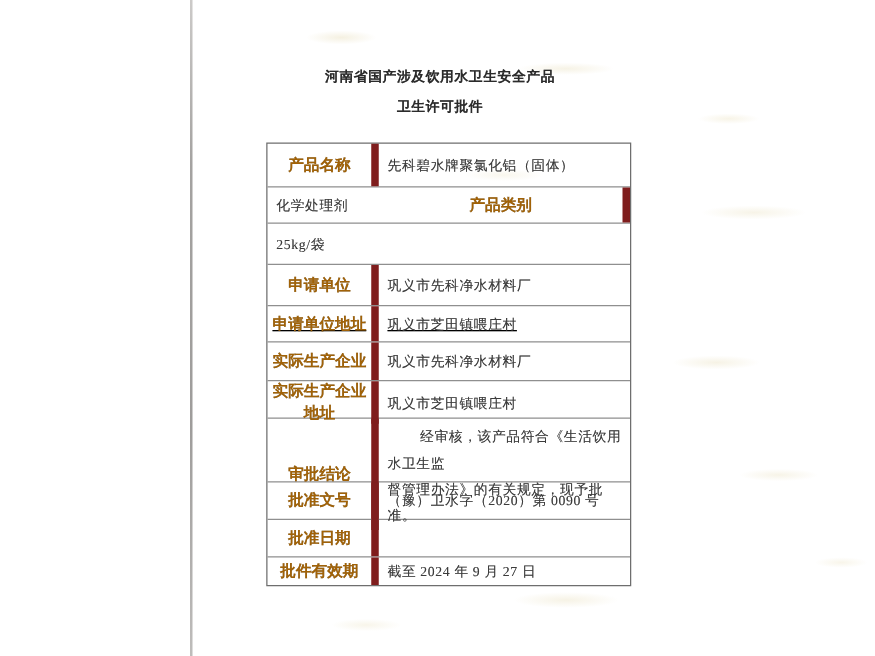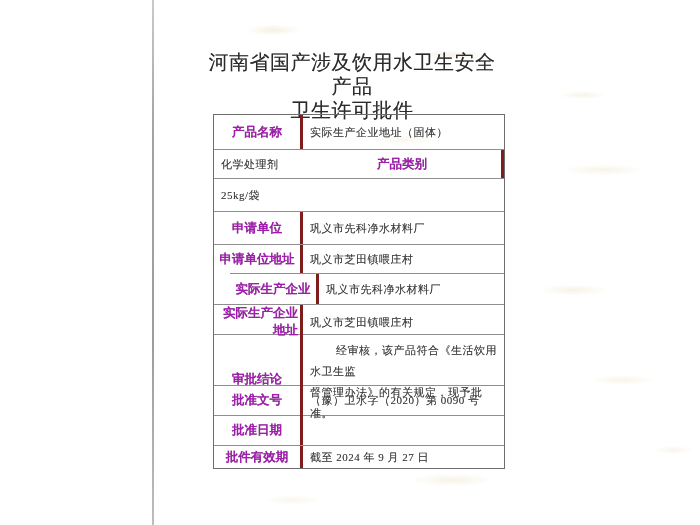--- a/index.html
+++ b/index.html
@@ -44,22 +44,22 @@
       radial-gradient(ellipse 40px 7px at 140px 500px, rgba(228,216,172,0.25), transparent 70%),
       radial-gradient(ellipse 30px 6px at 520px 450px, rgba(228,216,172,0.25), transparent 70%);
     pointer-events: none;
   }
   .doc-title {
     position: absolute;
     left: 206px;
     top: 50px;
     width: 292px;
     text-align: center;
-    font-weight: 400;
-    font-size: 20px;
+    font-weight: 700;
+    font-size: 11px;
     line-height: 24px;
     color: #2b2b2b;
     letter-spacing: 0.5px;
     text-shadow: 0 0 0.5px rgba(50,50,50,0.55);
   }
   .permit-table {
     position: absolute;
     left: 213px;
     top: 114px;
     width: 292px;
@@ -74,28 +74,28 @@
   }
   .t-row + .t-row {
     border-top: 1px solid #8f8f8f;
   }
   .cell {
     box-sizing: border-box;
     color: #3b3b3b;
     text-shadow: 0 0 0.4px rgba(60,60,60,0.5);
   }
   .cell.label {
-    border-right: 3px solid #7f1d1d;
+    border-right: 6px solid #7f1d1d;
     display: flex;
     align-items: center;
     justify-content: center;
     font-weight: 700;
     font-size: 12.5px;
-    color: #a21caf;
-    text-align: right;
+    color: #a16207;
+    text-align: center;
     padding: 0 2px;
   }
   .cell.value {
     display: flex;
     align-items: center;
     padding-left: 7px;
     padding-right: 4px;
     font-size: 11px;
     letter-spacing: 0.5px;
   }
@@ -104,22 +104,22 @@
     padding-top: 5px;
     line-height: 21px;
     white-space: pre-line;
     text-indent: 26px;
   }
   
   .r0  { height: 34px; }
   .r1  { height: 29px; }
   .r2  { height: 33px; }
   .r3  { height: 33px; }
-  .r4  { height: 29px; }
-  .r5  { height: 31px; margin-left: 16px; }
+  .r4  { height: 29px; text-decoration: underline; }
+  .r5  { height: 31px; }
   .r6  { height: 30px; }
   .r7  { height: 51px; }
   .r8  { height: 30px; }
   .r9  { height: 30px; }
   .r10 { height: 23px; }
 </style>
 </head>
 <body>
 
 <div class="page">
@@ -128,21 +128,21 @@
   <div class="scan-noise"></div>
 
   <div class="doc-title">
     <div>河南省国产涉及饮用水卫生安全产品</div>
     <div>卫生许可批件</div>
   </div>
 
   <div class="permit-table">
     <div class="t-row r0">
       <div class="cell label">产品名称</div>
-      <div class="cell value">实际生产企业地址（固体）</div>
+      <div class="cell value">先科碧水牌聚氯化铝（固体）</div>
     </div>
     <div class="t-row r1">
       <div class="cell value">化学处理剂</div>
       <div class="cell label">产品类别</div>
     </div>
     <div class="t-row r2">
       <div class="cell value">25kg/袋</div>
     </div>
     <div class="t-row r3">
       <div class="cell label">申请单位</div>

